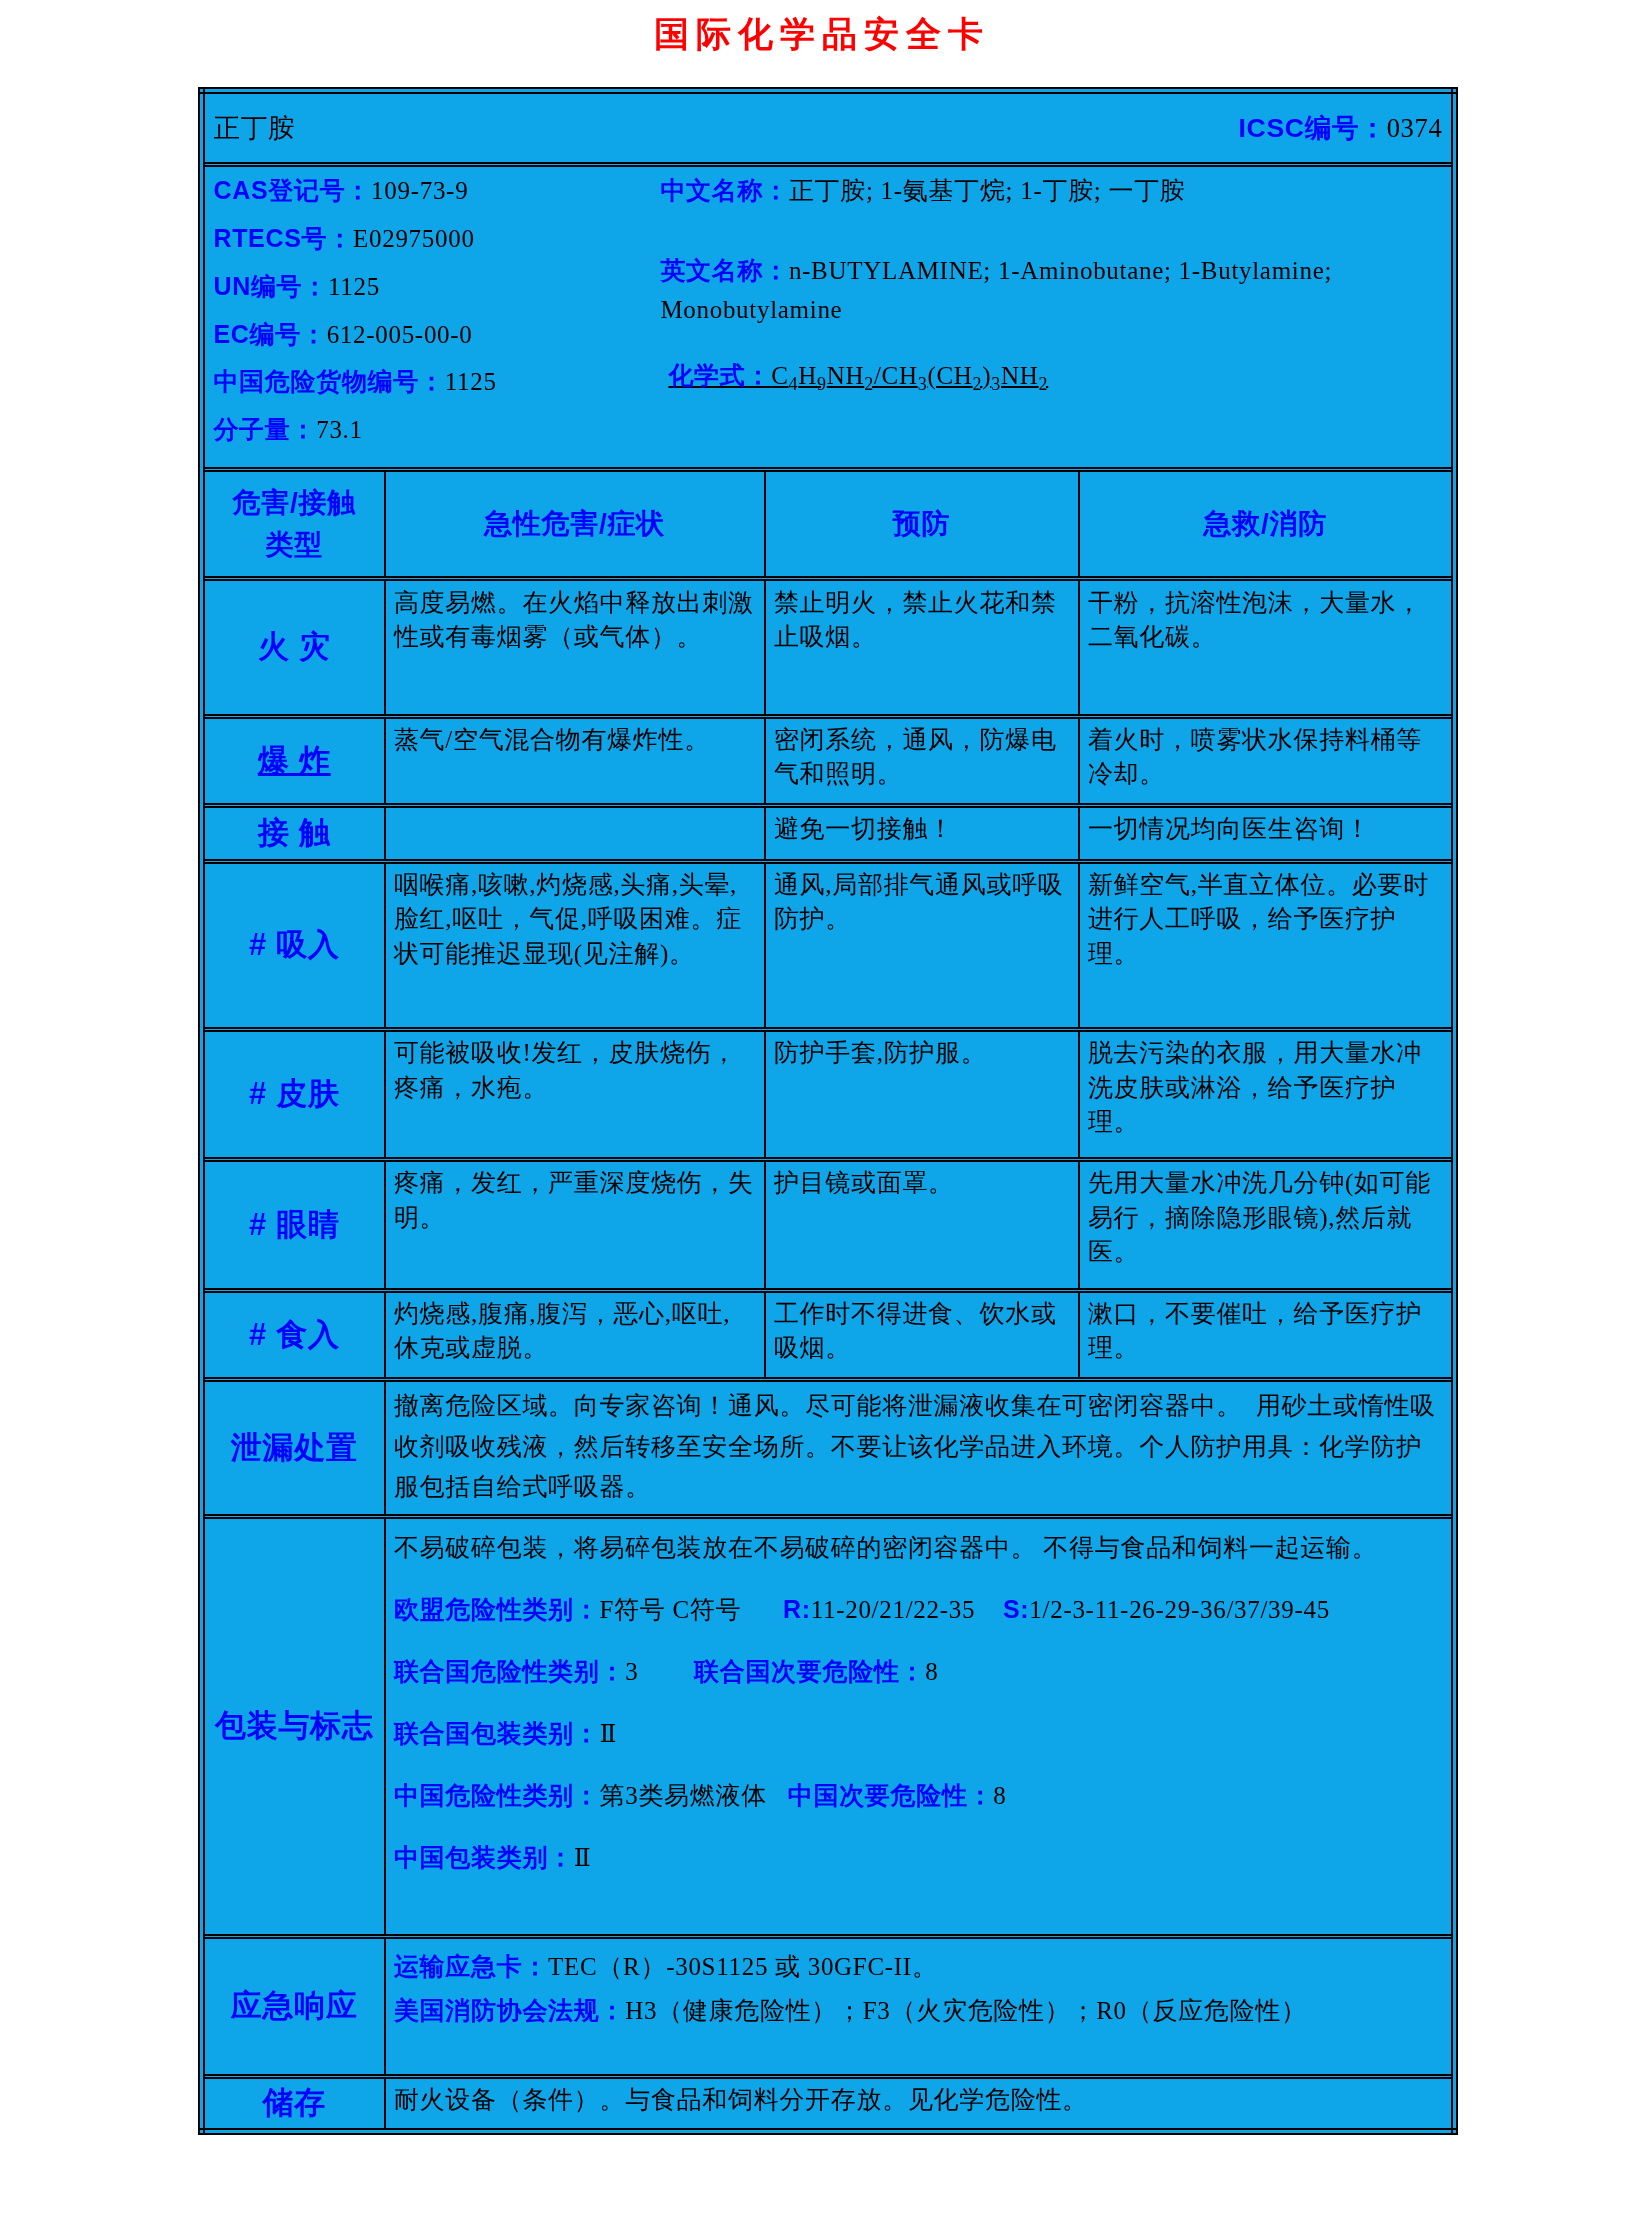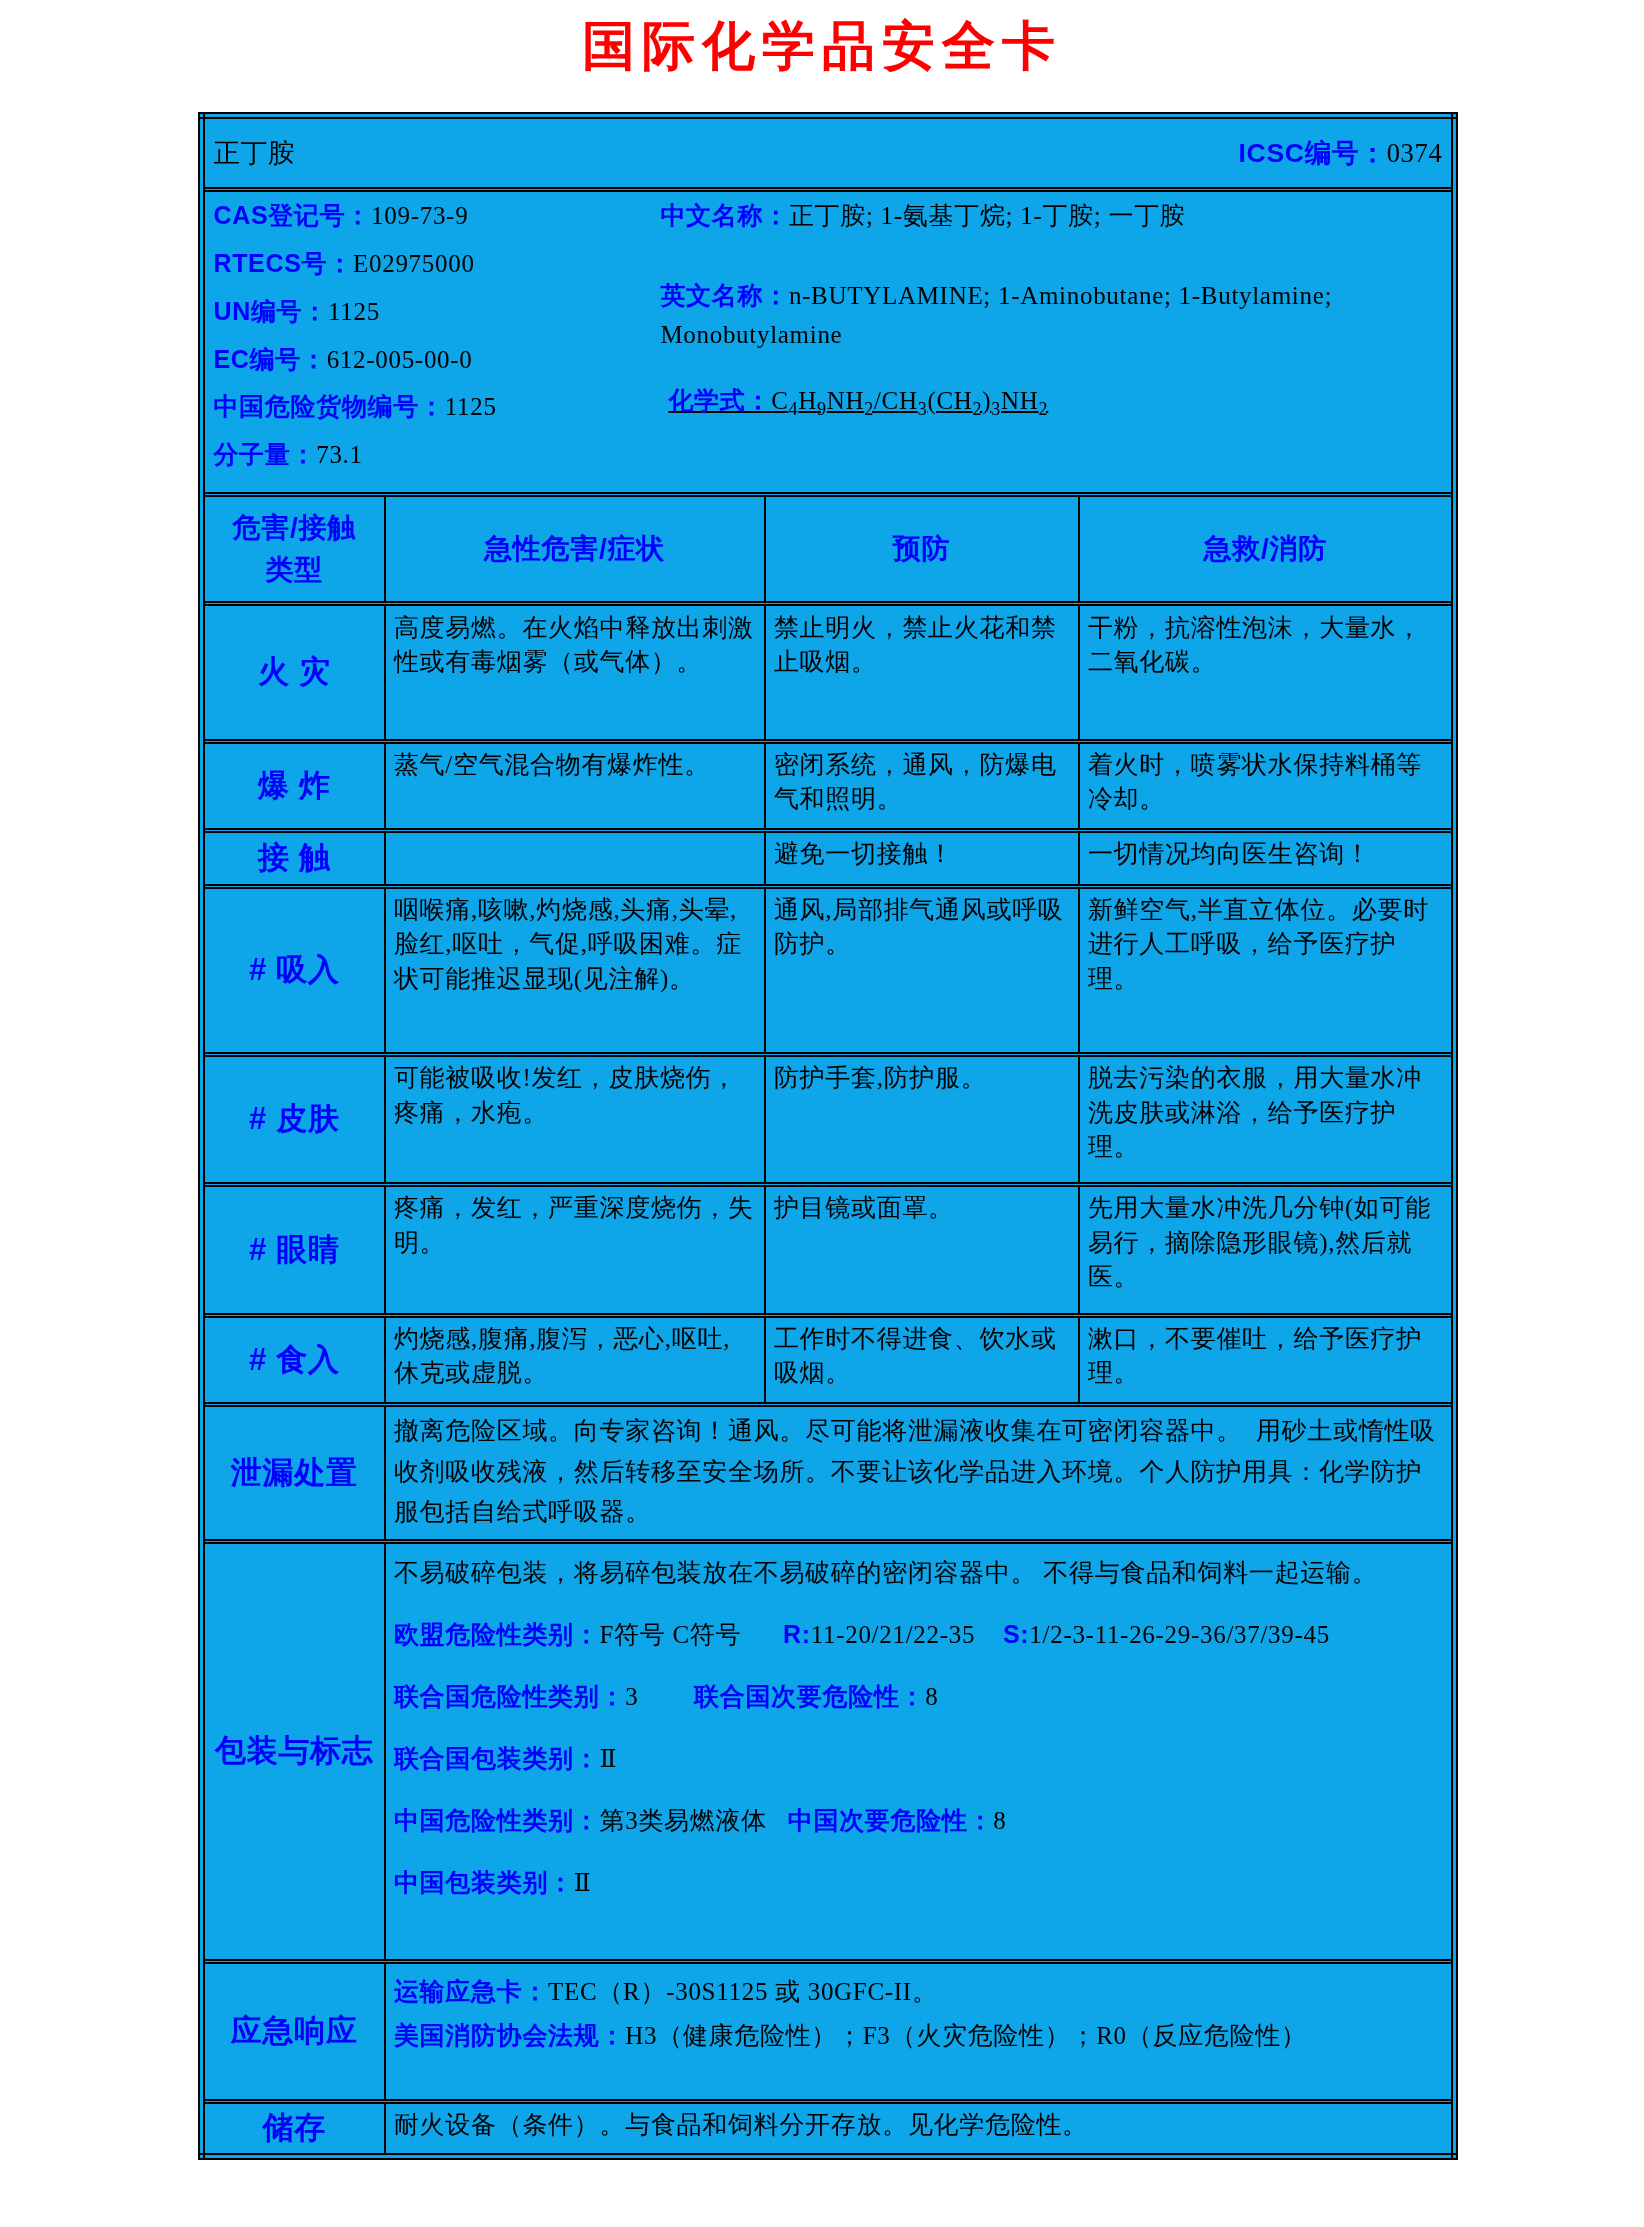--- a/index.html
+++ b/index.html
@@ -4,21 +4,21 @@
 <style>
   html,body{margin:0;padding:0;}
   body{
     width:1644px;height:2227px;background:#ffffff;color:#000;
     font-family:"Liberation Serif","DejaVu Serif",serif;
     position:relative;
   }
   .page-title{
     padding-top:11.2px;text-align:center;color:#ff0000;
     font-family:"Liberation Sans","DejaVu Sans",sans-serif;
-    font-weight:bold;font-size:53px;letter-spacing:7px;
+    font-weight:bold;font-size:35px;letter-spacing:7px;
   }
   table.card{
     border-collapse:collapse;table-layout:fixed;
     margin:29px 0 0 198px;width:1253px;
     border:7px double #000;
     background:#0ea5e9;
   }
   td{
     border-left:2.8px solid #000;border-right:2.8px solid #000;
     border-top:5.6px double #000;border-bottom:5.6px double #000;
@@ -106,21 +106,21 @@
   </tr>
 
   <tr>
     <td class="lblcell" style="height:124px;">火 灾</td>
     <td>高度易燃。在火焰中释放出刺激性或有毒烟雾（或气体）。</td>
     <td>禁止明火，禁止火花和禁止吸烟。</td>
     <td>干粉，抗溶性泡沫，大量水，二氧化碳。</td>
   </tr>
 
   <tr>
-    <td class="lblcell" style="height:76px;">爆 炸</td>
+    <td class="lblcell" style="height:76px;text-decoration:underline;">爆 炸</td>
     <td>蒸气/空气混合物有爆炸性。</td>
     <td>密闭系统，通风，防爆电气和照明。</td>
     <td>着火时，喷雾状水保持料桶等冷却。</td>
   </tr>
 
   <tr>
     <td class="lblcell" style="height:42px;">接 触</td>
     <td></td>
     <td>避免一切接触！</td>
     <td>一切情况均向医生咨询！</td>

